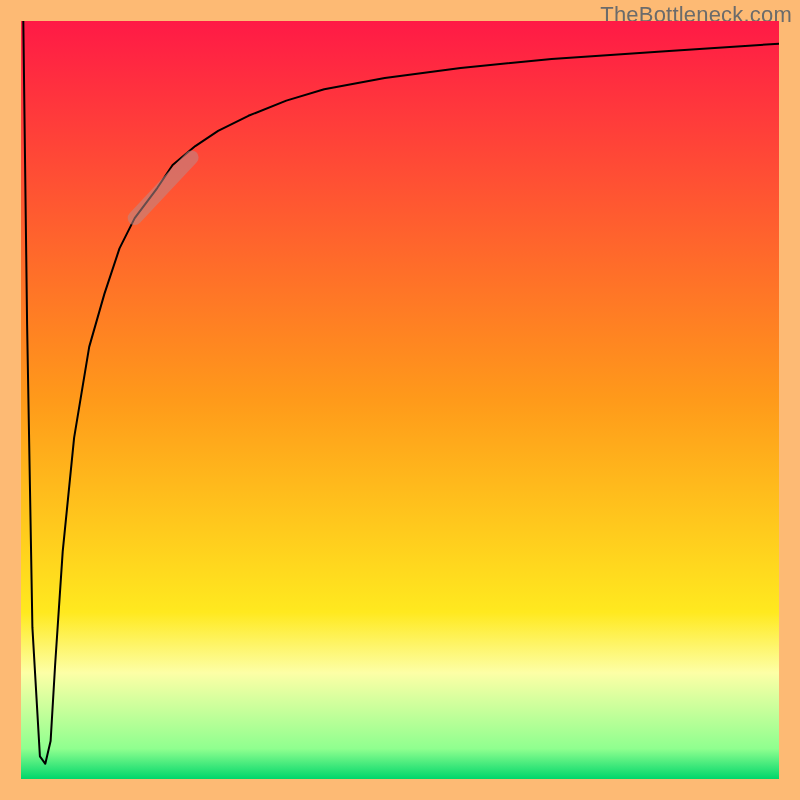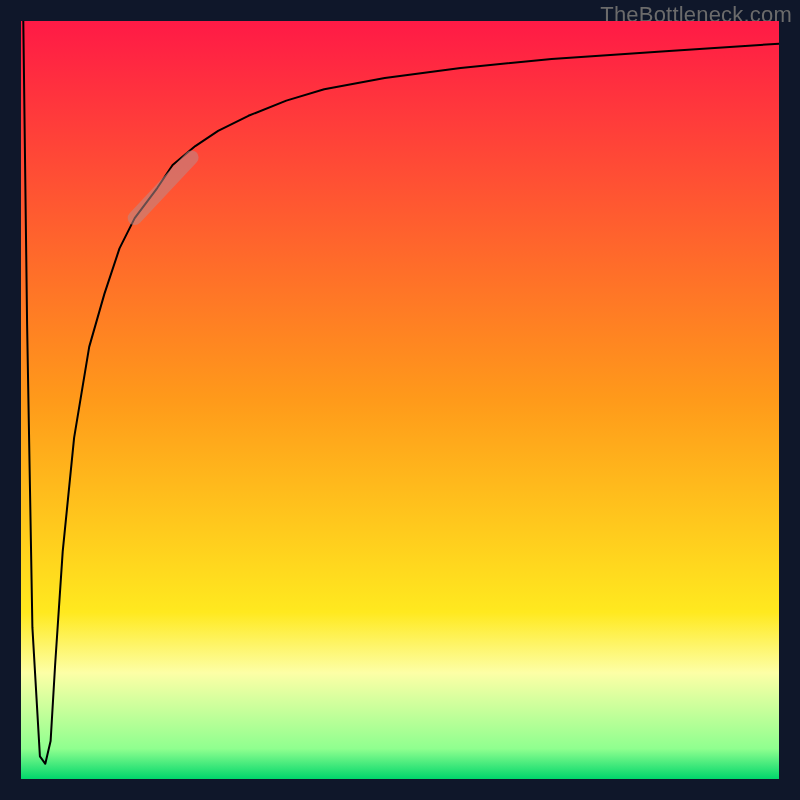--- a/index.html
+++ b/index.html
@@ -8,21 +8,21 @@
     width: 800px;
     height: 800px;
     background: #000;
     font-family: Arial, Helvetica, sans-serif;
     overflow: hidden;
   }
   .frame {
     position: relative;
     width: 800px;
     height: 800px;
-    background: #0f172a;
+    background: #fdba74;
   }
   .watermark {
     position: absolute;
     top: 2px;
     right: 8px;
     color: #6b6b6b;
     font-size: 22px;
     letter-spacing: 0.2px;
     font-weight: 400;
   }

